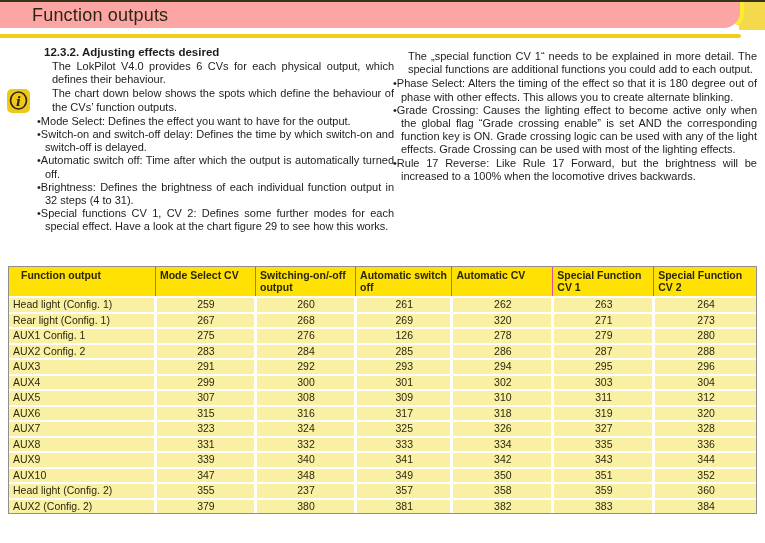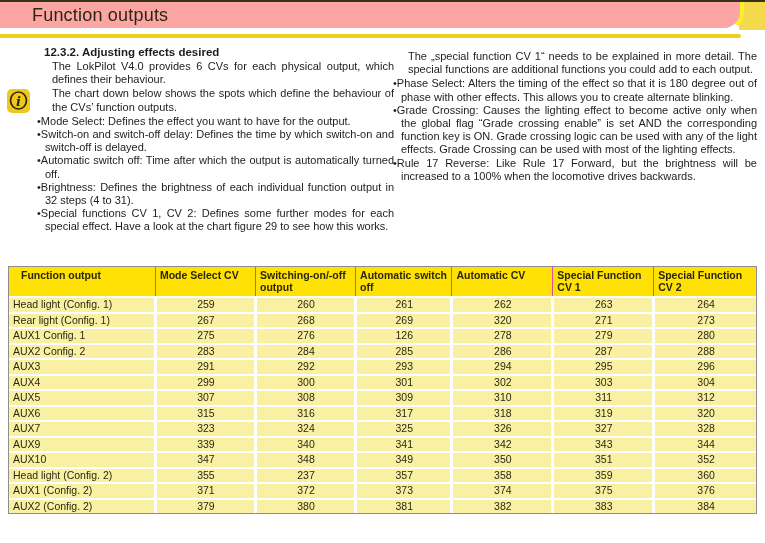--- a/index.html
+++ b/index.html
@@ -214,20 +214,29 @@
           <tr>
             <td>AUX7</td>
           <td class="num">323</td>
             <td class="num">324</td>
             <td class="num">325</td>
             <td class="num">326</td>
             <td class="num">327</td>
             <td class="num">328</td>
           </tr>
 
+          <tr>
+            <td>AUX8</td>
+          <td class="num">331</td>
+            <td class="num">332</td>
+            <td class="num">333</td>
+            <td class="num">334</td>
+            <td class="num">335</td>
+            <td class="num">336</td>
+          </tr>
 
           <tr>
             <td>AUX9</td>
           <td class="num">339</td>
             <td class="num">340</td>
             <td class="num">341</td>
             <td class="num">342</td>
             <td class="num">343</td>
             <td class="num">344</td>
           </tr>
@@ -246,29 +255,20 @@
             <td>Head light (Config. 2)</td>
           <td class="num">355</td>
             <td class="num">237</td>
             <td class="num">357</td>
             <td class="num">358</td>
             <td class="num">359</td>
             <td class="num">360</td>
           </tr>
 
 
-          <tr>
-            <td>AUX1 (Config. 2)</td>
-          <td class="num">371</td>
-            <td class="num">372</td>
-            <td class="num">373</td>
-            <td class="num">374</td>
-            <td class="num">375</td>
-            <td class="num">376</td>
-          </tr>
 
           <tr>
             <td>AUX2 (Config. 2)</td>
           <td class="num">379</td>
             <td class="num">380</td>
             <td class="num">381</td>
             <td class="num">382</td>
             <td class="num">383</td>
             <td class="num">384</td>
           </tr>

